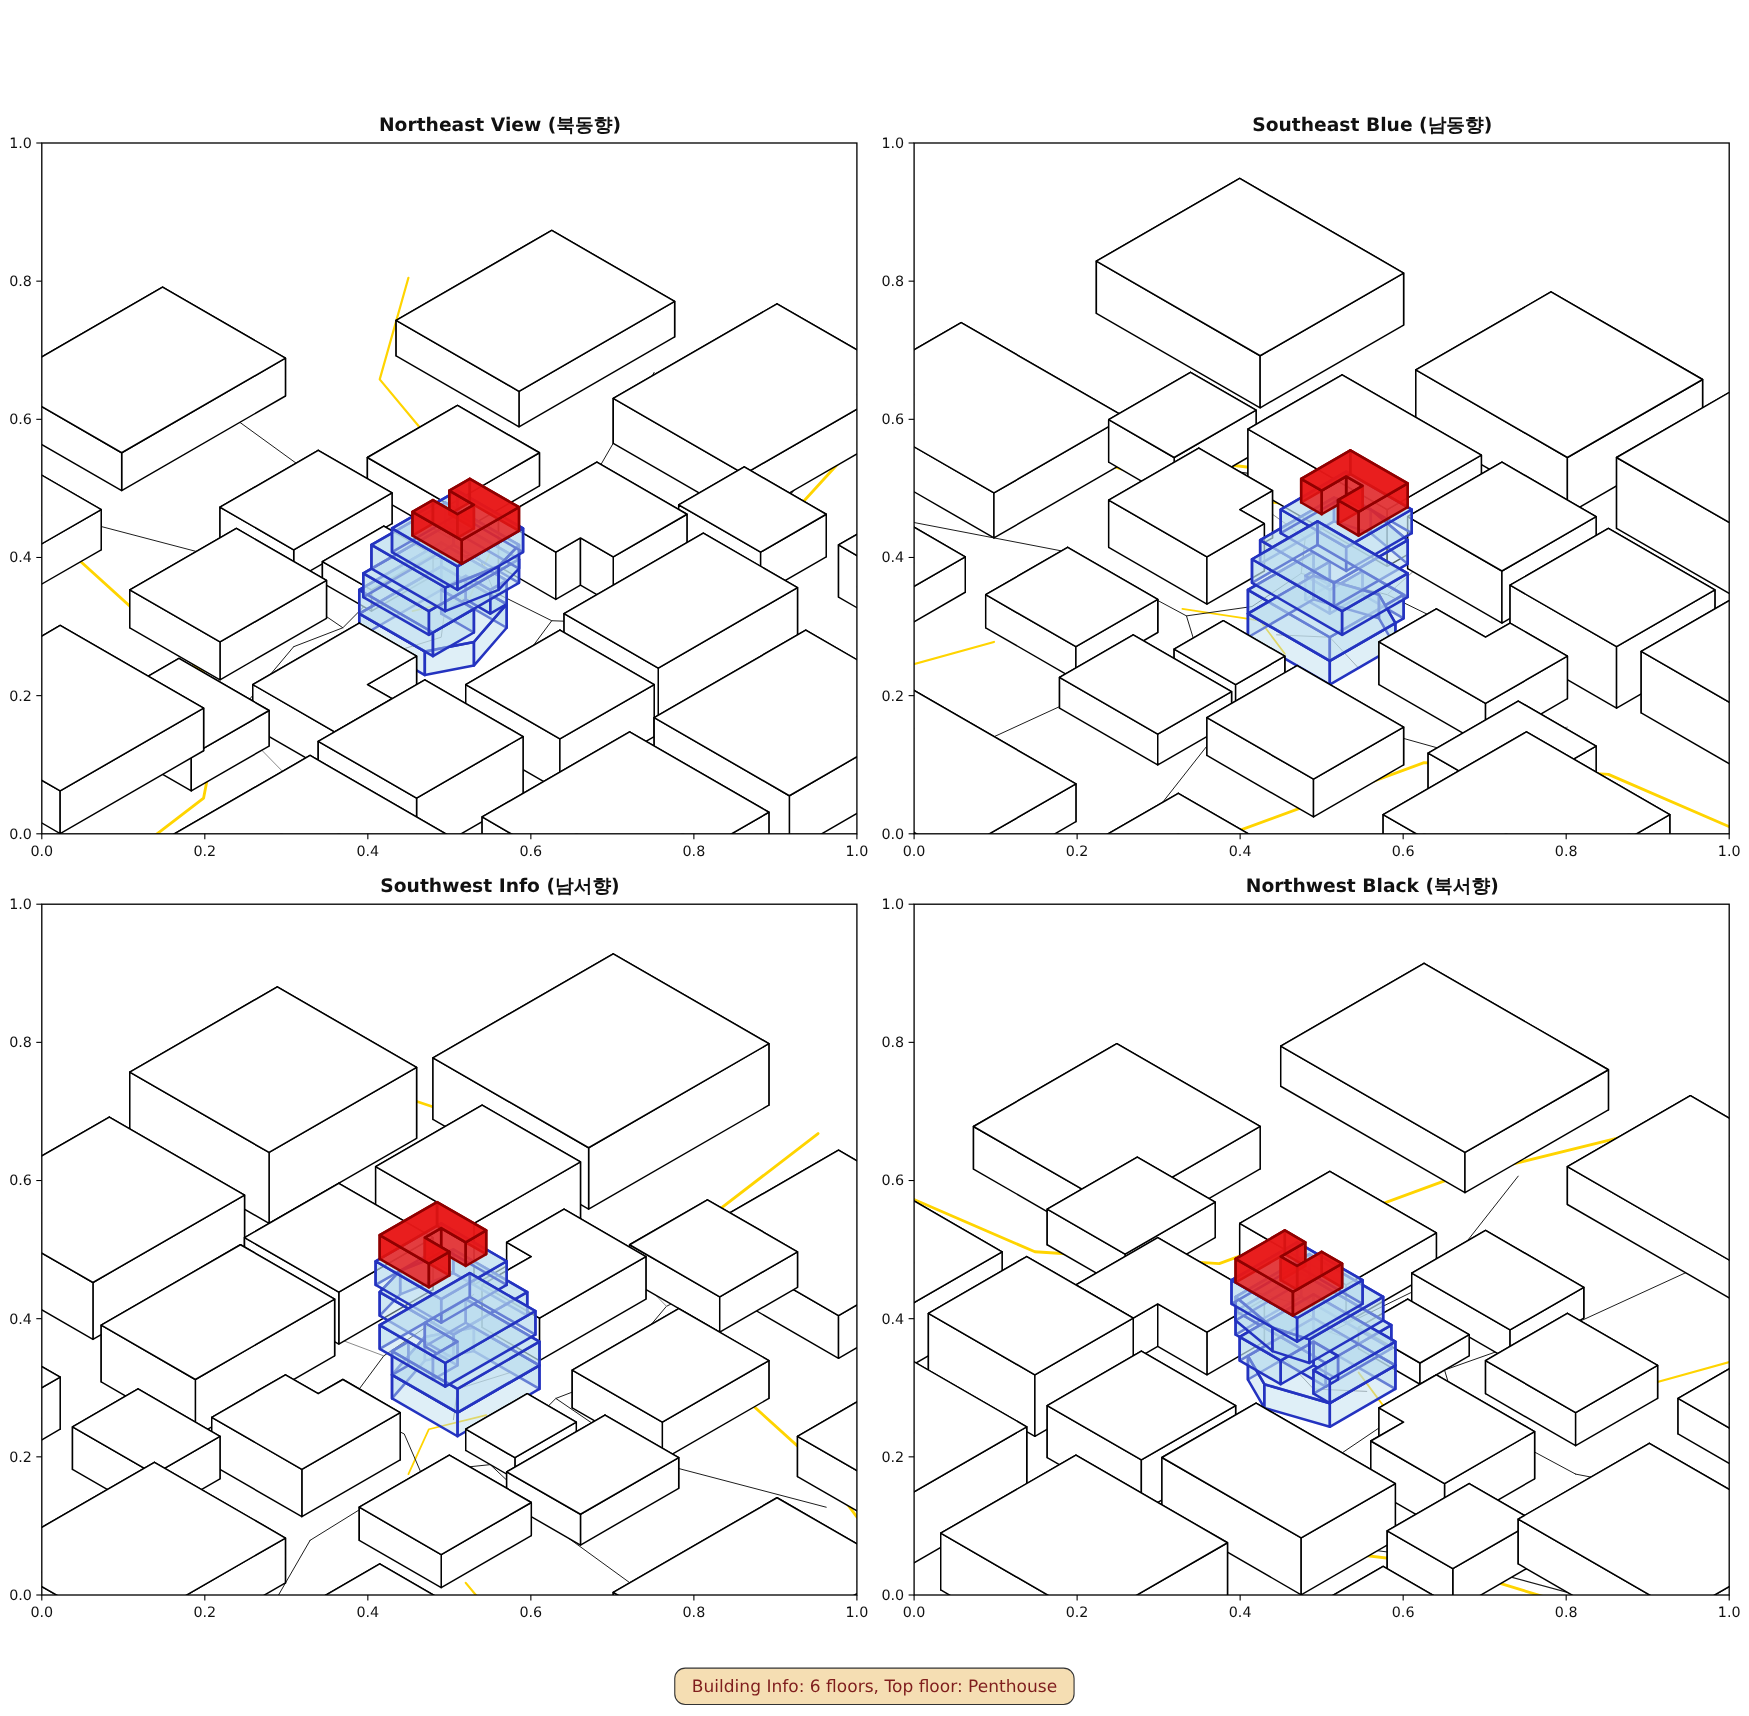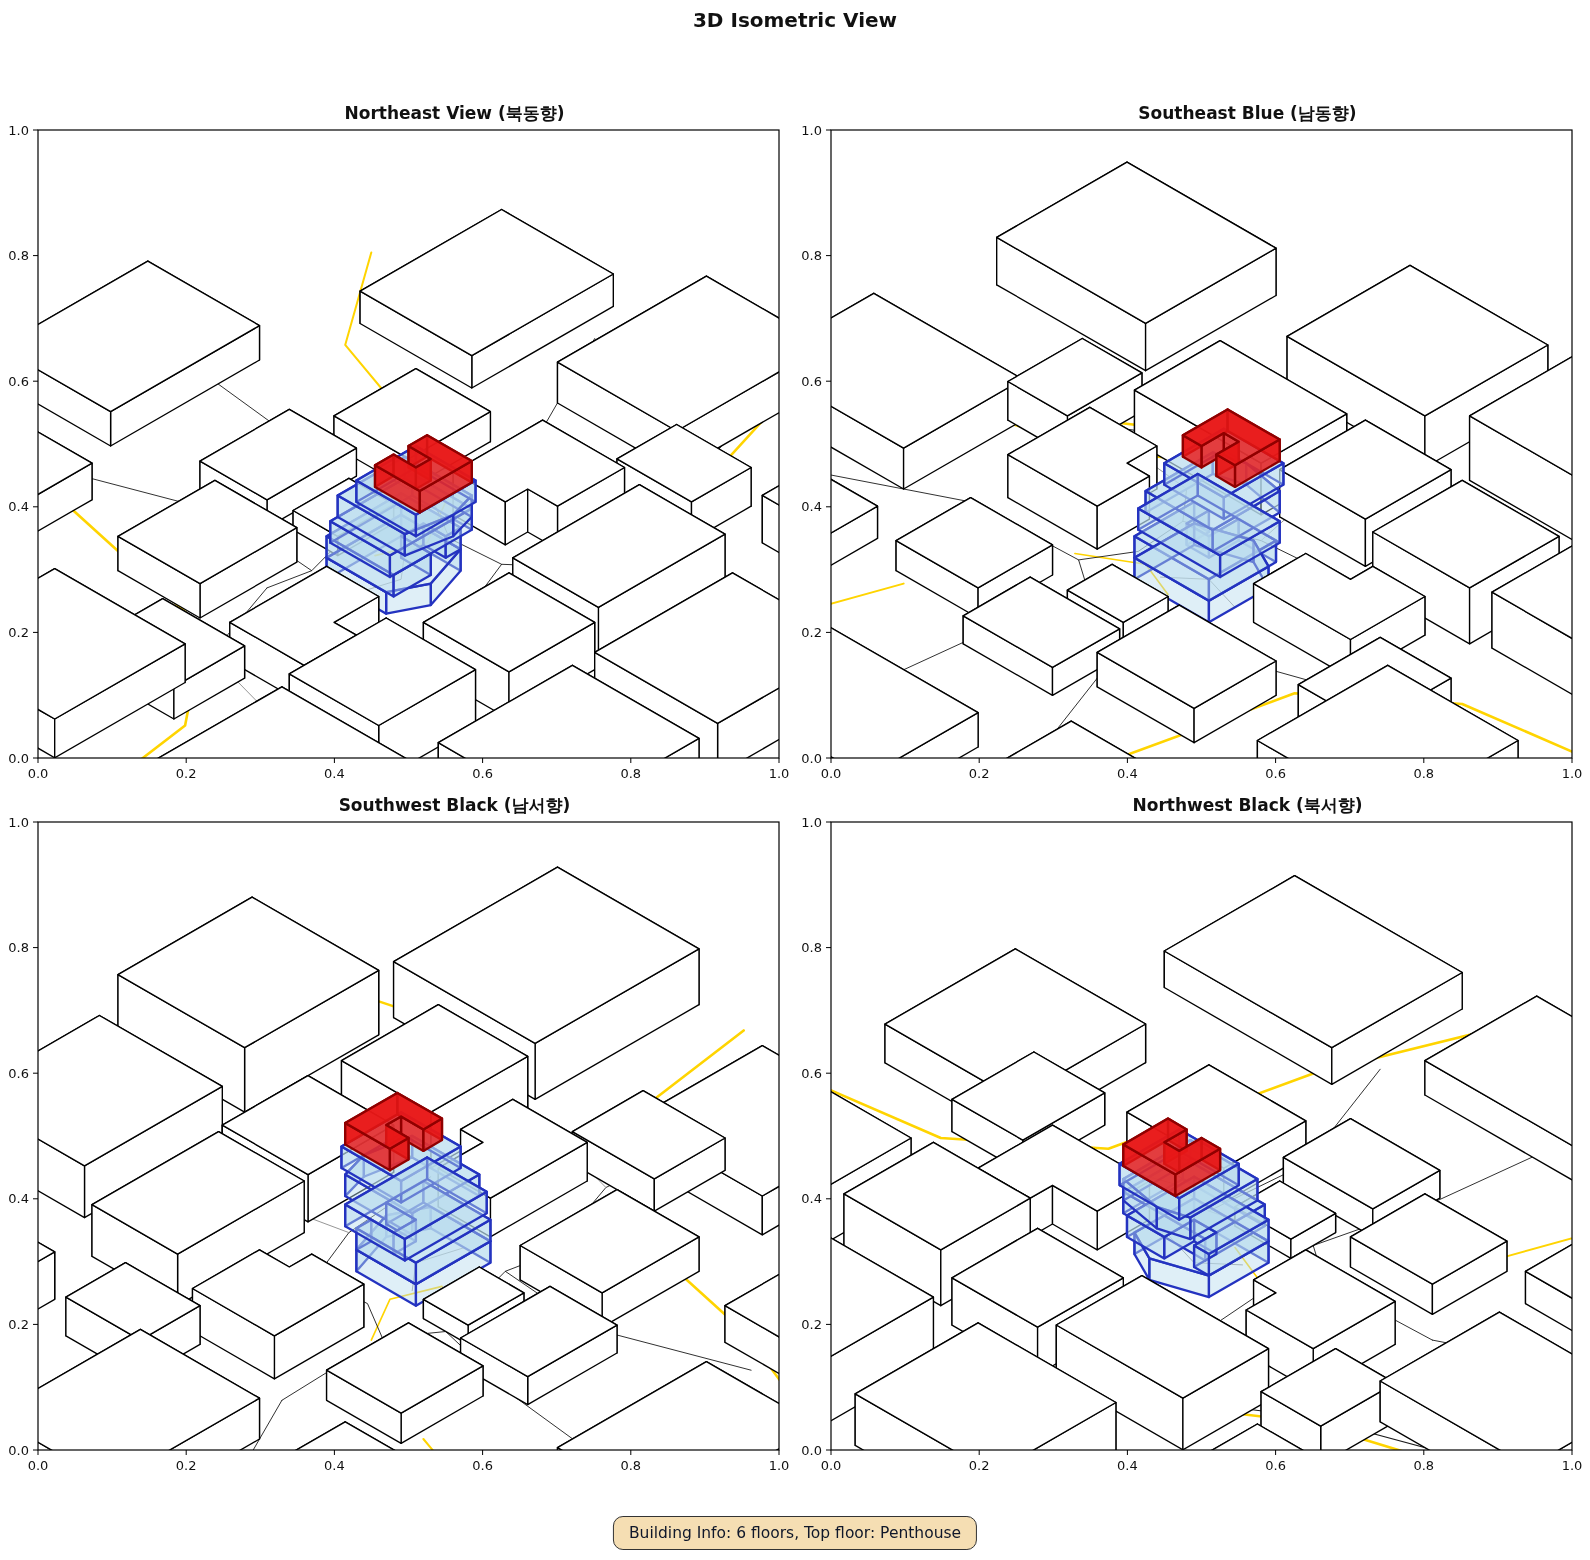--- a/index.html
+++ b/index.html
@@ -11,28 +11,27 @@
   .p0{left:38px;top:130px}
   .p1{left:831px;top:130px}
   .p2{left:38px;top:822px}
   .p3{left:831px;top:822px}
   .ptitle{position:absolute;top:-28px;left:0;width:100%;text-align:center;
           font-size:17px;font-weight:bold;white-space:nowrap;}
   svg{overflow:visible;display:block;background:#ffffff;}
   svg text{font-family:"DejaVu Sans","Liberation Sans",sans-serif;}
   .badge{position:absolute;left:50%;top:1516px;transform:translateX(-50%);
          background:#F5DEB3;border:1.4px solid #333;border-radius:10px;
-         padding:7px 15px;font-size:15.5px;color:#0f172a;white-space:nowrap;}
+         padding:7px 15px;font-size:15.5px;color:#7f1d1d;white-space:nowrap;}
 </style>
 </head>
 <body>
 
 <div class="figure">
   <div class="suptitle">
-    <div>3D Isometric View</div>
   </div>
 
   <div class="panel p0">
     <div class="ptitle">Northeast View (북동향)</div>
     <svg width="741" height="628" viewBox="0 0 741 628">
         <defs>
           <clipPath id="clip0">
             <rect x="0" y="0" width="741" height="628"></rect>
           </clipPath>
         </defs>
@@ -530,21 +529,21 @@
         <line x1="0" y1="251.2" x2="-5" y2="251.2" stroke="#000" stroke-width="1"></line>
         <text x="-9" y="255.7" text-anchor="end" font-size="13" fill="#111">0.6</text>
         <line x1="0" y1="125.59999999999997" x2="-5" y2="125.59999999999997" stroke="#000" stroke-width="1"></line>
         <text x="-9" y="130.09999999999997" text-anchor="end" font-size="13" fill="#111">0.8</text>
         <line x1="0" y1="0" x2="-5" y2="0" stroke="#000" stroke-width="1"></line>
         <text x="-9" y="4.5" text-anchor="end" font-size="13" fill="#111">1.0</text>
       </svg>
   </div>
 
   <div class="panel p2">
-    <div class="ptitle">Southwest Black (남서향)</div>
+    <div class="ptitle">Southwest Info (남서향)</div>
     <svg width="741" height="628" viewBox="0 0 741 628">
         <defs>
           <clipPath id="clip2">
             <rect x="0" y="0" width="741" height="628"></rect>
           </clipPath>
         </defs>
         <g clip-path="url(#clip2)">
           <path d="M-39.1 660.0 L102.4 505.2 L147.1 380.5 L54.0 262.3" fill="none" stroke="#FFD400" stroke-width="2.6" stroke-linejoin="round" stroke-linecap="round"></path>
           <path d="M-9.3 677.2 L150.8 511.6 L199.2 380.5 L91.2 262.3" fill="none" stroke="#FFD400" stroke-width="2" stroke-linejoin="round" stroke-linecap="round"></path>
           <path d="M806.2 645.0 L705.7 509.5 L575.3 391.3 L593.9 294.5 L705.7 208.5" fill="none" stroke="#FFD400" stroke-width="2.6" stroke-linejoin="round" stroke-linecap="round"></path>

